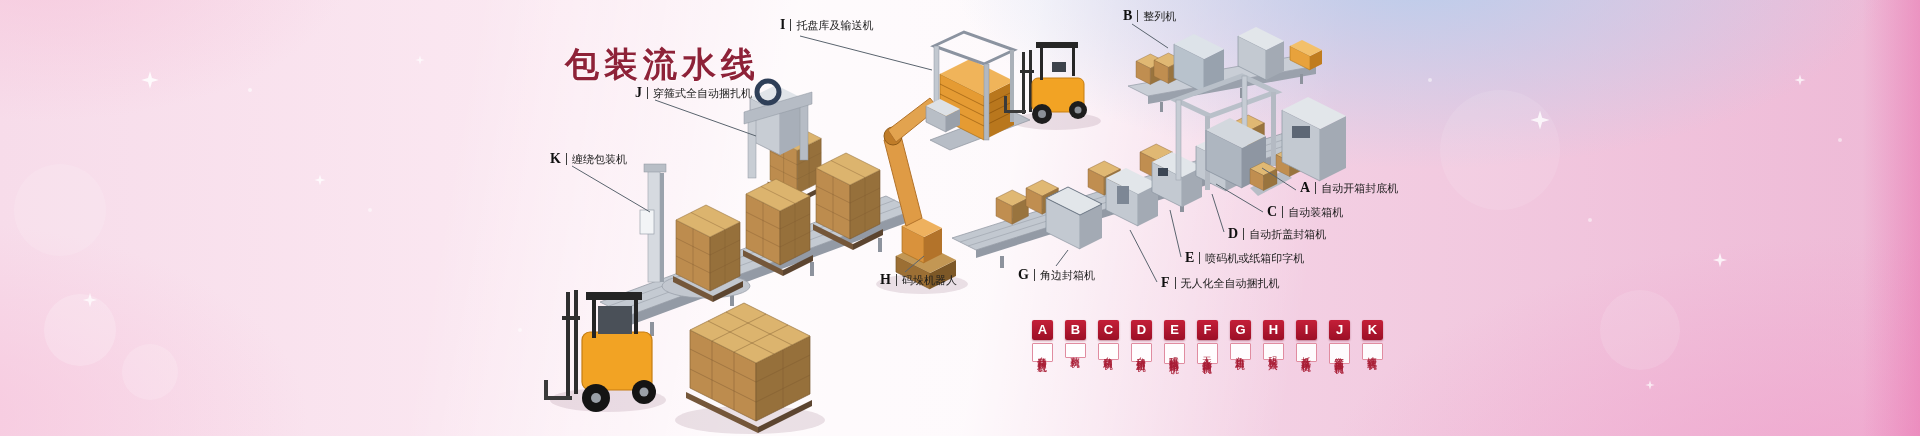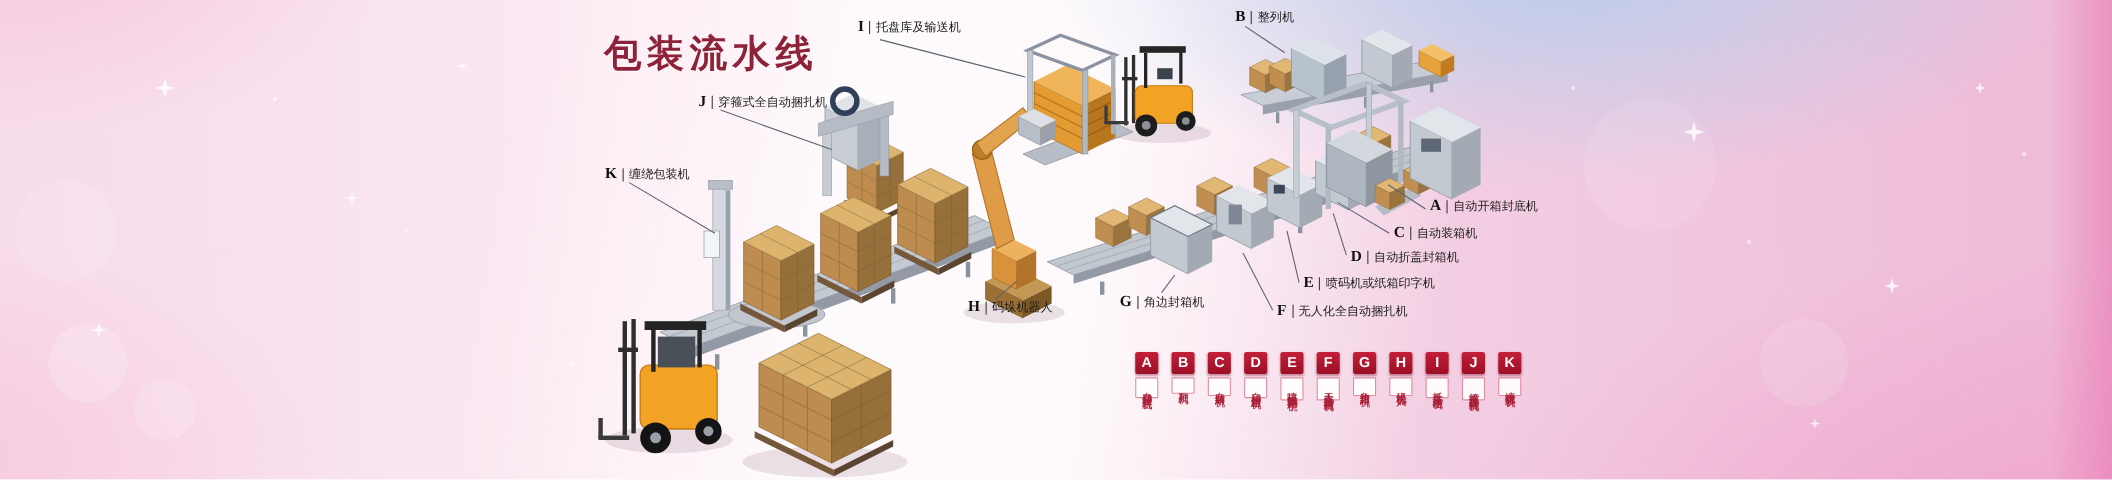--- a/index.html
+++ b/index.html
@@ -10,21 +10,21 @@
       linear-gradient(90deg, rgba(233,116,176,0) 97%, rgba(233,116,176,.55) 100%),
       radial-gradient(ellipse 720px 300px at 74% -6%, rgba(183,205,236,.95), rgba(183,205,236,0) 65%),
       radial-gradient(ellipse 900px 420px at 97% 112%, rgba(240,164,205,.85), rgba(240,164,205,0) 60%),
       radial-gradient(ellipse 620px 320px at -4% 96%, rgba(247,198,221,.85), rgba(247,198,221,0) 62%),
       radial-gradient(ellipse 520px 260px at 2% -8%, rgba(246,196,218,.7), rgba(246,196,218,0) 60%),
       linear-gradient(100deg, rgba(255,255,255,0) 24%, rgba(255,255,255,.85) 40%, rgba(255,255,255,.85) 52%, rgba(255,255,255,0) 68%),
       linear-gradient(90deg, #f7dcea 0%, #fbe9f2 30%, #f4d3e5 62%, #eeb9d6 100%);
   }
   .scene{position:absolute;left:0;top:0;width:1920px;height:436px;}
   .title{
-    position:absolute;left:549px;top:26px;margin:0;
+    position:absolute;left:549px;top:26px;margin:16px;
     font-size:34px;font-weight:bold;letter-spacing:5px;
     color:var(--title-color,#8e2238);
     text-shadow:0 1px 2px rgba(255,255,255,.7);
   }
   .callout{
     position:absolute;display:flex;align-items:center;white-space:nowrap;
     font-size:11px;color:#1c1c1c;line-height:1;
   }
   .co-letter{
     font-family:"Liberation Serif","DejaVu Serif",serif;

